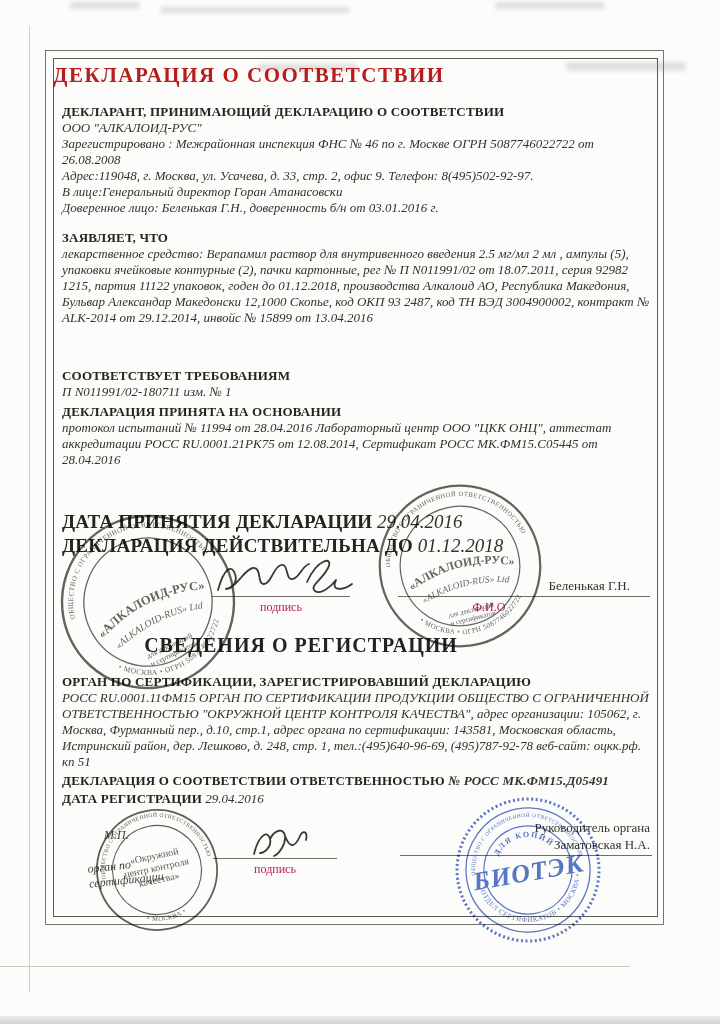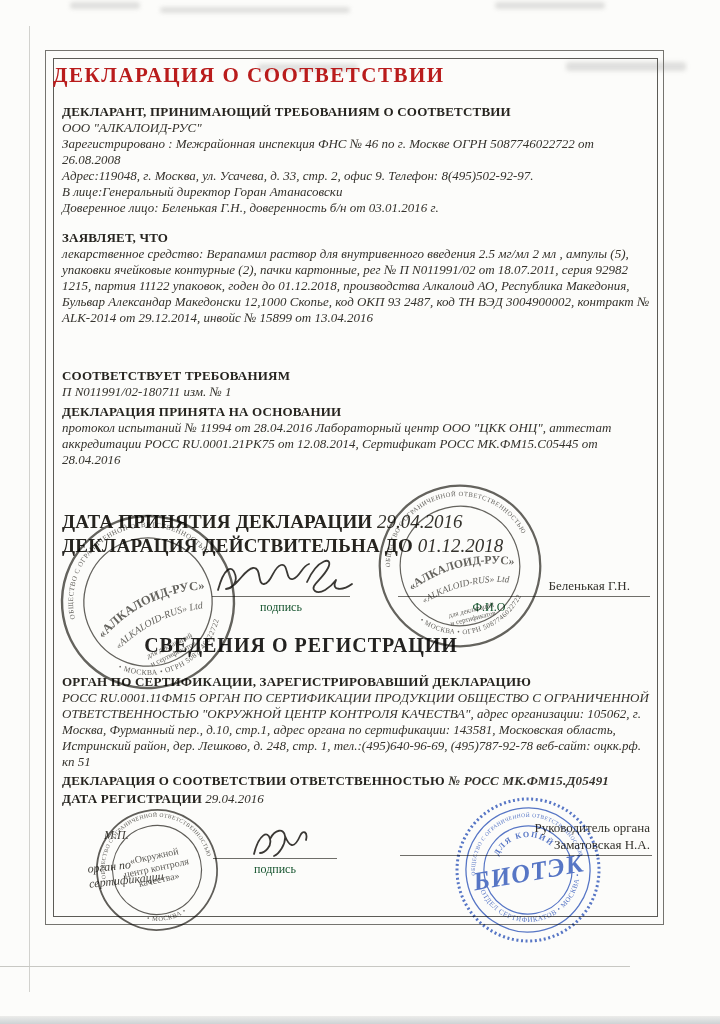--- a/index.html
+++ b/index.html
@@ -16,21 +16,21 @@
   
   .doc-title{left:53px;top:63px;width:603px;
     font-size:21px;font-weight:bold;letter-spacing:1.5px;color:#b91c1c;}
   .section-title{left:53px;top:634px;width:496px;text-align:center;
     font-size:20px;font-weight:bold;letter-spacing:1px;color:#232220;}
   .blk{left:62px;width:592px;font-size:13px;line-height:16px;}
   .b{font-weight:bold;color:#26241f;letter-spacing:.2px;}
   .i{font-style:italic;color:#34322c;}
   .dateline{font-size:19px;line-height:24px;}
   .sig-line{border-top:1px solid #6f6e69;height:0;}
-  .sig-label{font-size:12px;color:#14532d;text-align:center;}
+  .sig-label{font-size:12px;color:#be185d;text-align:center;}
   .name-center{text-align:right;font-size:13px;color:#34322c;}
   
   .stamp{mix-blend-mode:multiply;opacity:.85;}
   .stamp svg{display:block;}
   .understamp{font-style:italic;font-size:12px;color:#413f39;}
   
   .smudge{background:rgba(110,110,108,.20);filter:blur(2px);border-radius:3px;}
   .edge-line-left{left:29px;top:26px;width:1px;height:966px;background:#d2d2ce;}
   .fold-line{left:0;top:966px;width:630px;height:1px;background:#c8c8c3;}
   .bottom-stripe{left:0;top:1016px;width:720px;height:8px;
@@ -48,21 +48,21 @@
 <div class="abs edge-line-left"></div>
 <div class="abs fold-line"></div>
 <div class="abs bottom-stripe"></div>
 
 <div class="abs outer-border"></div>
 <div class="abs inner-border"></div>
 
 <div class="abs doc-title">ДЕКЛАРАЦИЯ О СООТВЕТСТВИИ</div>
 
 <div class="abs blk" style="top:104px">
-  <div class="b">ДЕКЛАРАНТ, ПРИНИМАЮЩИЙ ТРЕБОВАНИЯМ О СООТВЕТСТВИИ</div>
+  <div class="b">ДЕКЛАРАНТ, ПРИНИМАЮЩИЙ ДЕКЛАРАЦИЮ О СООТВЕТСТВИИ</div>
   <div class="i">ООО "АЛКАЛОИД-РУС"</div>
   <div class="i">Зарегистрировано : Межрайонная инспекция ФНС № 46 по г. Москве ОГРН 5087746022722 от 26.08.2008</div>
   <div class="i">Адрес:119048, г. Москва, ул. Усачева, д. 33, стр. 2, офис 9. Телефон: 8(495)502-92-97.</div>
   <div class="i">В лице:Генеральный директор Горан Атанасовски</div>
   <div class="i">Доверенное лицо: Беленькая Г.Н., доверенность б/н от 03.01.2016 г.</div>
 </div>
 
 <div class="abs blk" style="top:230px">
   <div class="b">ЗАЯВЛЯЕТ, ЧТО</div>
   <div class="i">лекарственное средство: Верапамил раствор для внутривенного введения 2.5 мг/мл 2 мл , ампулы (5), упаковки ячейковые контурные (2), пачки картонные, рег № П N011991/02 от 18.07.2011, серия 92982 1215, партия 11122 упаковок, годен до 01.12.2018, производства Алкалоид АО, Республика Македония, Бульвар Александар Македонски 12,1000 Скопье, код ОКП 93 2487, код ТН ВЭД 3004900002, контракт № ALK-2014 от 29.12.2014, инвойс № 15899 от 13.04.2016</div>

